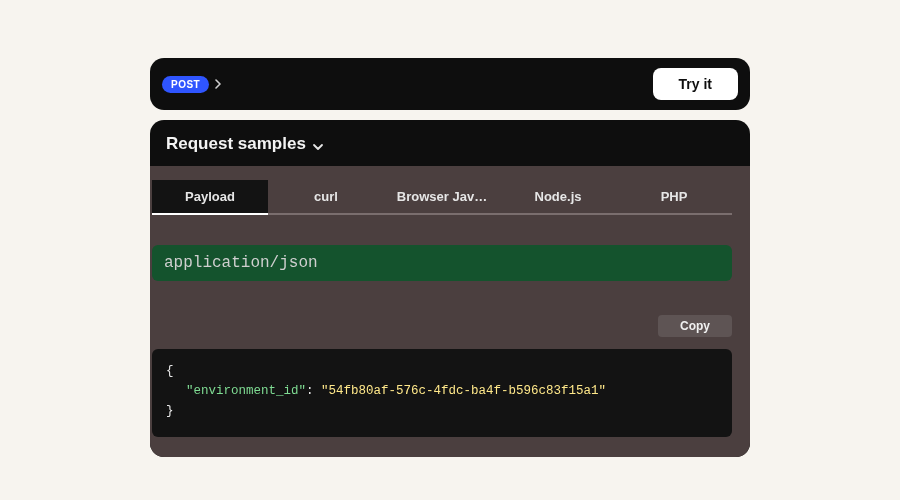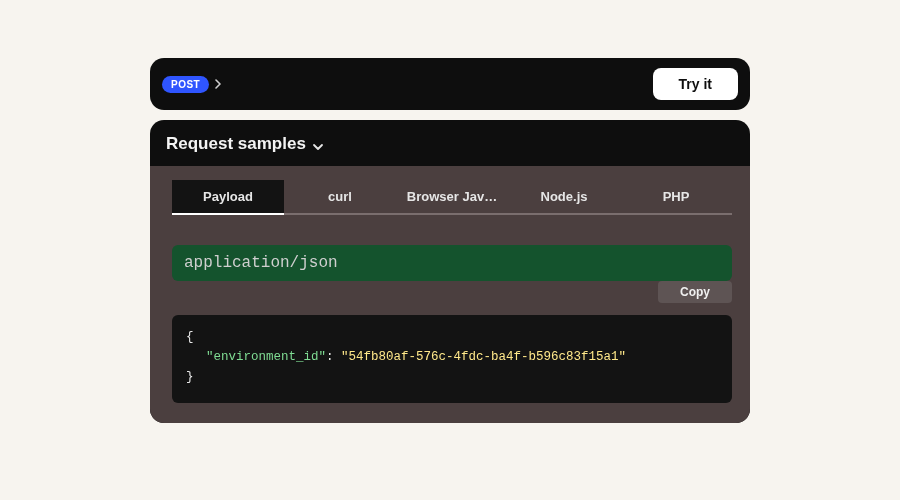--- a/index.html
+++ b/index.html
@@ -78,21 +78,21 @@
     color: #f3f3f3;
     font-size: 17px;
     font-weight: 700;
   }
   .caret-down {
     width: 14px; height: 14px; display: inline-flex; align-items: center;
   }
   .caret-down svg { display: block; }
   .samples-body {
     background: #4b3f3f;
-    padding: 14px 18px 20px 22px;
+    padding: 14px 18px 20px 2px;
   }
   .lang-tabs {
     display: flex;
     align-items: stretch;
     gap: 0;
   }
   .lang-tab {
     flex: 1;
     text-align: center;
     color: #e6e6e6;
@@ -114,20 +114,21 @@
     background: #14532d;
     color: #cfcfcf;
     font-family: "SFMono-Regular", Consolas, "Liberation Mono", Menlo, monospace;
     font-size: 16px;
     padding: 9px 12px;
     border-radius: 6px;
   }
   .copy-row {
     display: flex;
     justify-content: flex-end;
+    margin-top: 34px;
   }
   .copy-btn {
     background: #5e5454;
     color: #f0f0f0;
     border: none;
     border-radius: 4px;
     font-size: 12px;
     font-weight: 600;
     padding: 4px 22px;
     cursor: pointer;

